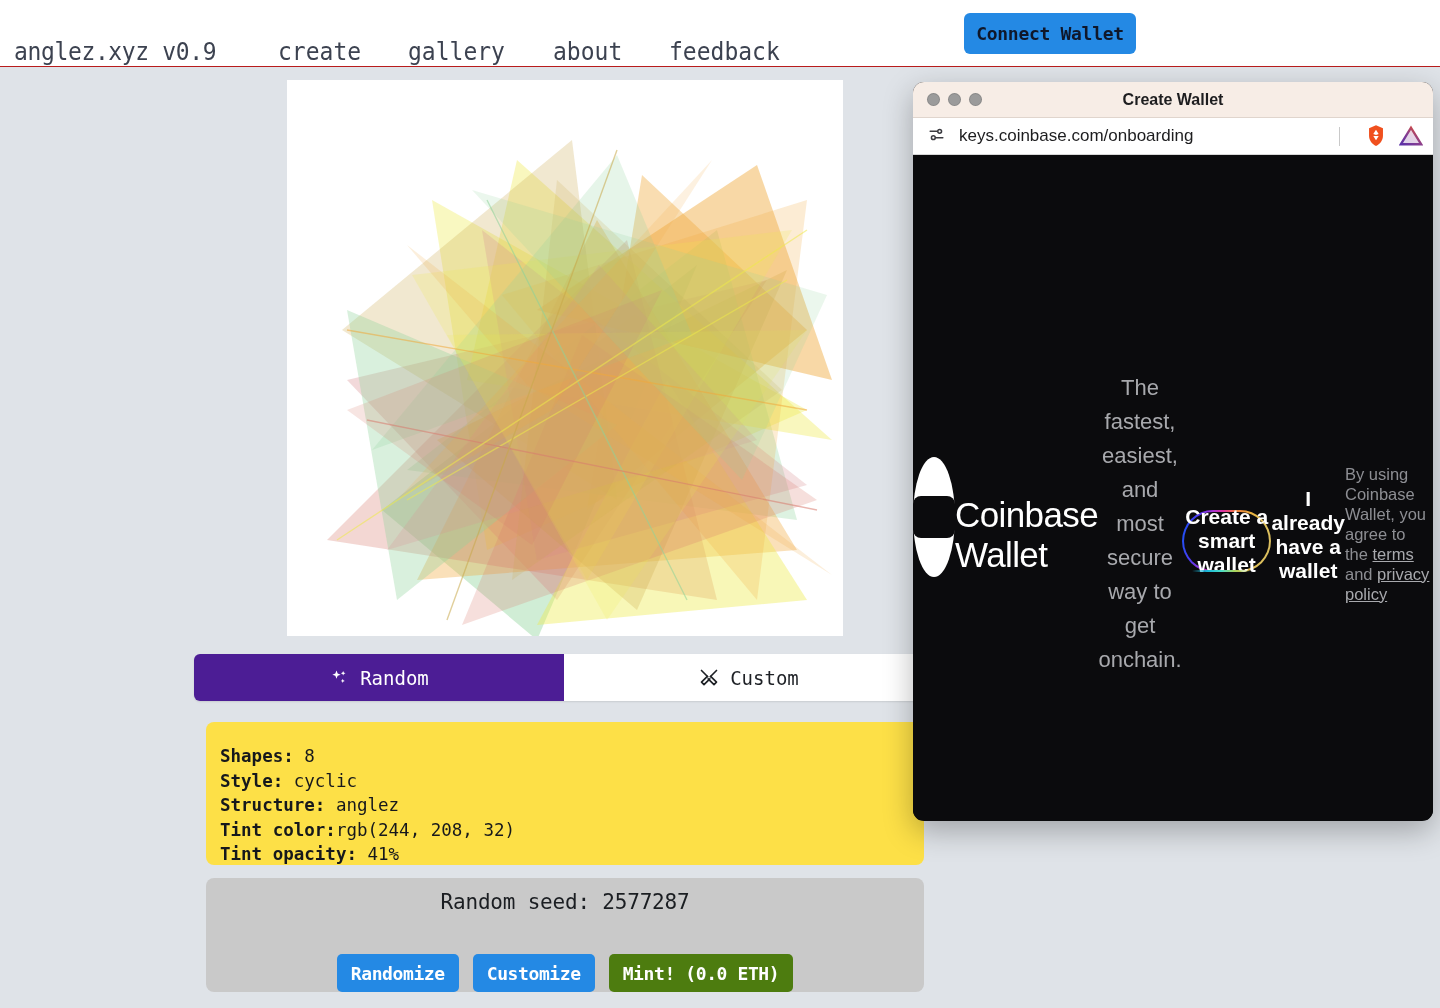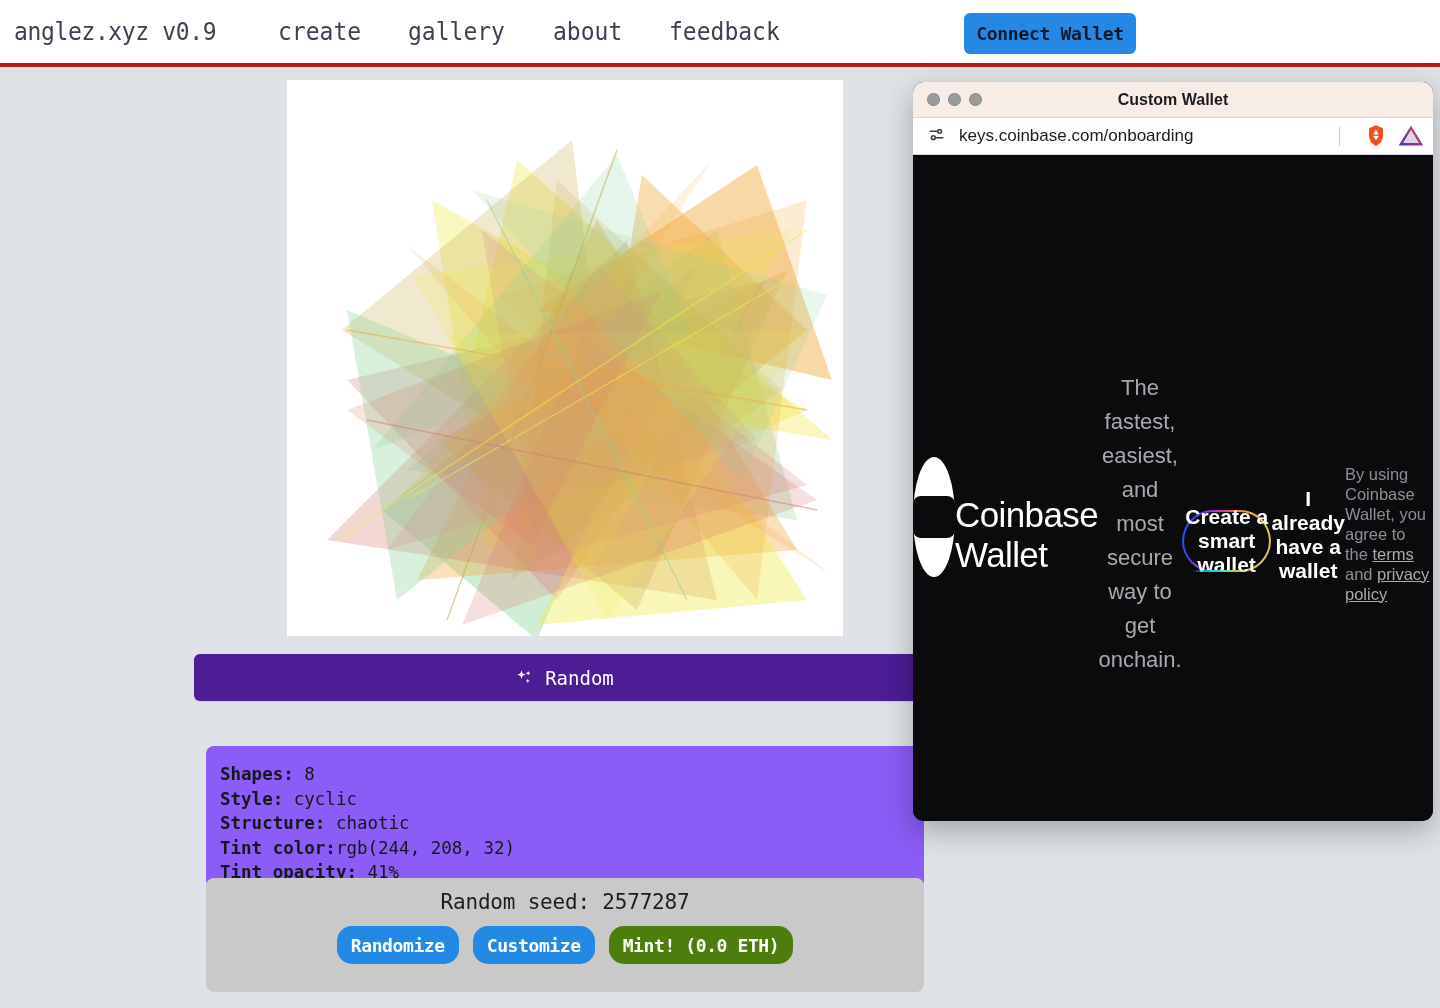--- a/index.html
+++ b/index.html
@@ -9,22 +9,22 @@
     font-family: "DejaVu Sans", sans-serif;
     overflow: hidden;
   }
   body { position: relative; }
 
   
   .navbar {
     position: absolute; top: 0; left: 0;
     width: 1440px; height: 67px;
     background: #ffffff;
-    border-bottom: 4px solid #b91c1c;
-    display: flex; align-items: center;
+    border-bottom: 1px solid #b91c1c;
+    display: flex; align-items: flex-end;
   }
   .brand {
     margin-left: 14px;
     font-size: 25px; color: #3c4250;
     letter-spacing: -0.4px;
     font-family: "DejaVu Sans Mono", monospace;
     font-stretch: condensed;
     transform: scaleX(0.92); transform-origin: left center;
     white-space: nowrap;
   }
@@ -74,24 +74,23 @@
     cursor: pointer;
     background: #ffffff; color: #1e2126;
   }
   .tab.active { background: #4c1d95; color: #ffffff; }
   .tab svg { display: block; }
 
   
   .params {
     position: absolute; left: 206px; top: 722px;
     width: 718px; height: 143px;
-    background: #8b5cf6;
+    background: #fde047;
     border-radius: 8px;
-    padding: 16px 14px 0 14px;
-    margin-top: 24px;
+    padding: 22px 14px 0 14px;
   }
   .param-row {
     font-size: 17.5px; color: #16181c;
     font-family: "DejaVu Sans Mono", monospace;
     line-height: 24.5px;
     white-space: nowrap;
   }
   .param-row b { font-weight: bold; }
   .param-row .val { font-weight: normal; }
 
@@ -106,26 +105,26 @@
   }
   .seed-label {
     margin-top: 12px;
     font-size: 21px; color: #1b1e22;
     font-family: "DejaVu Sans Mono", monospace;
     letter-spacing: -0.2px;
   }
   .seed-actions { margin-top: 12px; display: flex; gap: 14px; }
   .act-btn {
     height: 38px; padding: 0 14px;
-    border: none; border-radius: 15px;
+    border: none; border-radius: 5px;
     color: #ffffff; font-size: 18px; font-weight: bold;
     font-family: "DejaVu Sans Mono", monospace;
     letter-spacing: -0.4px;
     cursor: pointer;
-    display: flex; align-items: center; justify-content: center;
+    display: flex; align-items: center; justify-content: center; margin-top: 28px;
   }
   .act-btn.blue { background: #2489e4; }
   .act-btn.green { background: #4d7c0f; }
 
   
   .popup {
     position: absolute; left: 913px; top: 82px;
     width: 520px; height: 739px;
     border-radius: 11px;
     overflow: hidden;
@@ -279,34 +278,44 @@
   <div class="tab active">
     <span>
       <svg width="20" height="20" viewBox="0 0 24 24" fill="currentColor">
         <path d="M9 3l1.4 3.6L14 8l-3.6 1.4L9 13l-1.4-3.6L4 8l3.6-1.4z"></path>
         <path d="M17 3.5l.8 2 2 .8-2 .8-.8 2-.8-2-2-.8 2-.8z"></path>
         <path d="M16.5 13l.7 1.8 1.8.7-1.8.7-.7 1.8-.7-1.8-1.8-.7 1.8-.7z"></path>
       </svg>
     </span>
     <span>Random</span>
   </div>
+  <div class="tab">
+    <span>
+      <svg width="20" height="20" viewBox="0 0 24 24" fill="none" stroke="currentColor" stroke-width="2" stroke-linecap="round" stroke-linejoin="round">
+        <path d="M3 3l7.5 7.5M21 3l-7.5 7.5"></path>
+        <path d="M14 10l7 7-3 3-7-7"></path>
+        <path d="M10 10l-7 7 3 3 7-7"></path>
+      </svg>
+    </span>
+    <span>Custom</span>
+  </div>
 </div>
 
 <div class="params">
   <div class="param-row">
     <b>Shapes:</b>
     <span class="val">8</span>
   </div>
   <div class="param-row">
     <b>Style:</b>
     <span class="val">cyclic</span>
   </div>
   <div class="param-row">
     <b>Structure:</b>
-    <span class="val">chaotic</span>
+    <span class="val">anglez</span>
   </div>
   <div class="param-row">
     <b>Tint color:</b><span class="val">rgb(244, 208, 32)</span>
   </div>
   <div class="param-row">
     <b>Tint opacity:</b>
     <span class="val">41%</span>
   </div>
 </div>
 
@@ -320,21 +329,21 @@
 </div>
 
 <div class="popup">
 
   <div class="popup-titlebar">
     <div class="lights">
       <span class="light"></span>
       <span class="light"></span>
       <span class="light"></span>
     </div>
-    <div class="popup-title">Custom Wallet</div>
+    <div class="popup-title">Create Wallet</div>
   </div>
 
   <div class="urlbar">
     <span>
       <svg width="19" height="19" viewBox="0 0 24 24" fill="none" stroke="#3c3c41" stroke-width="1.9" stroke-linecap="round">
         <line x1="4" y1="8" x2="13" y2="8"></line>
           <circle cx="16" cy="8" r="2.4"></circle>
         <line x1="20" y1="16" x2="11" y2="16"></line>
           <circle cx="8" cy="16" r="2.4"></circle>
       </svg>

